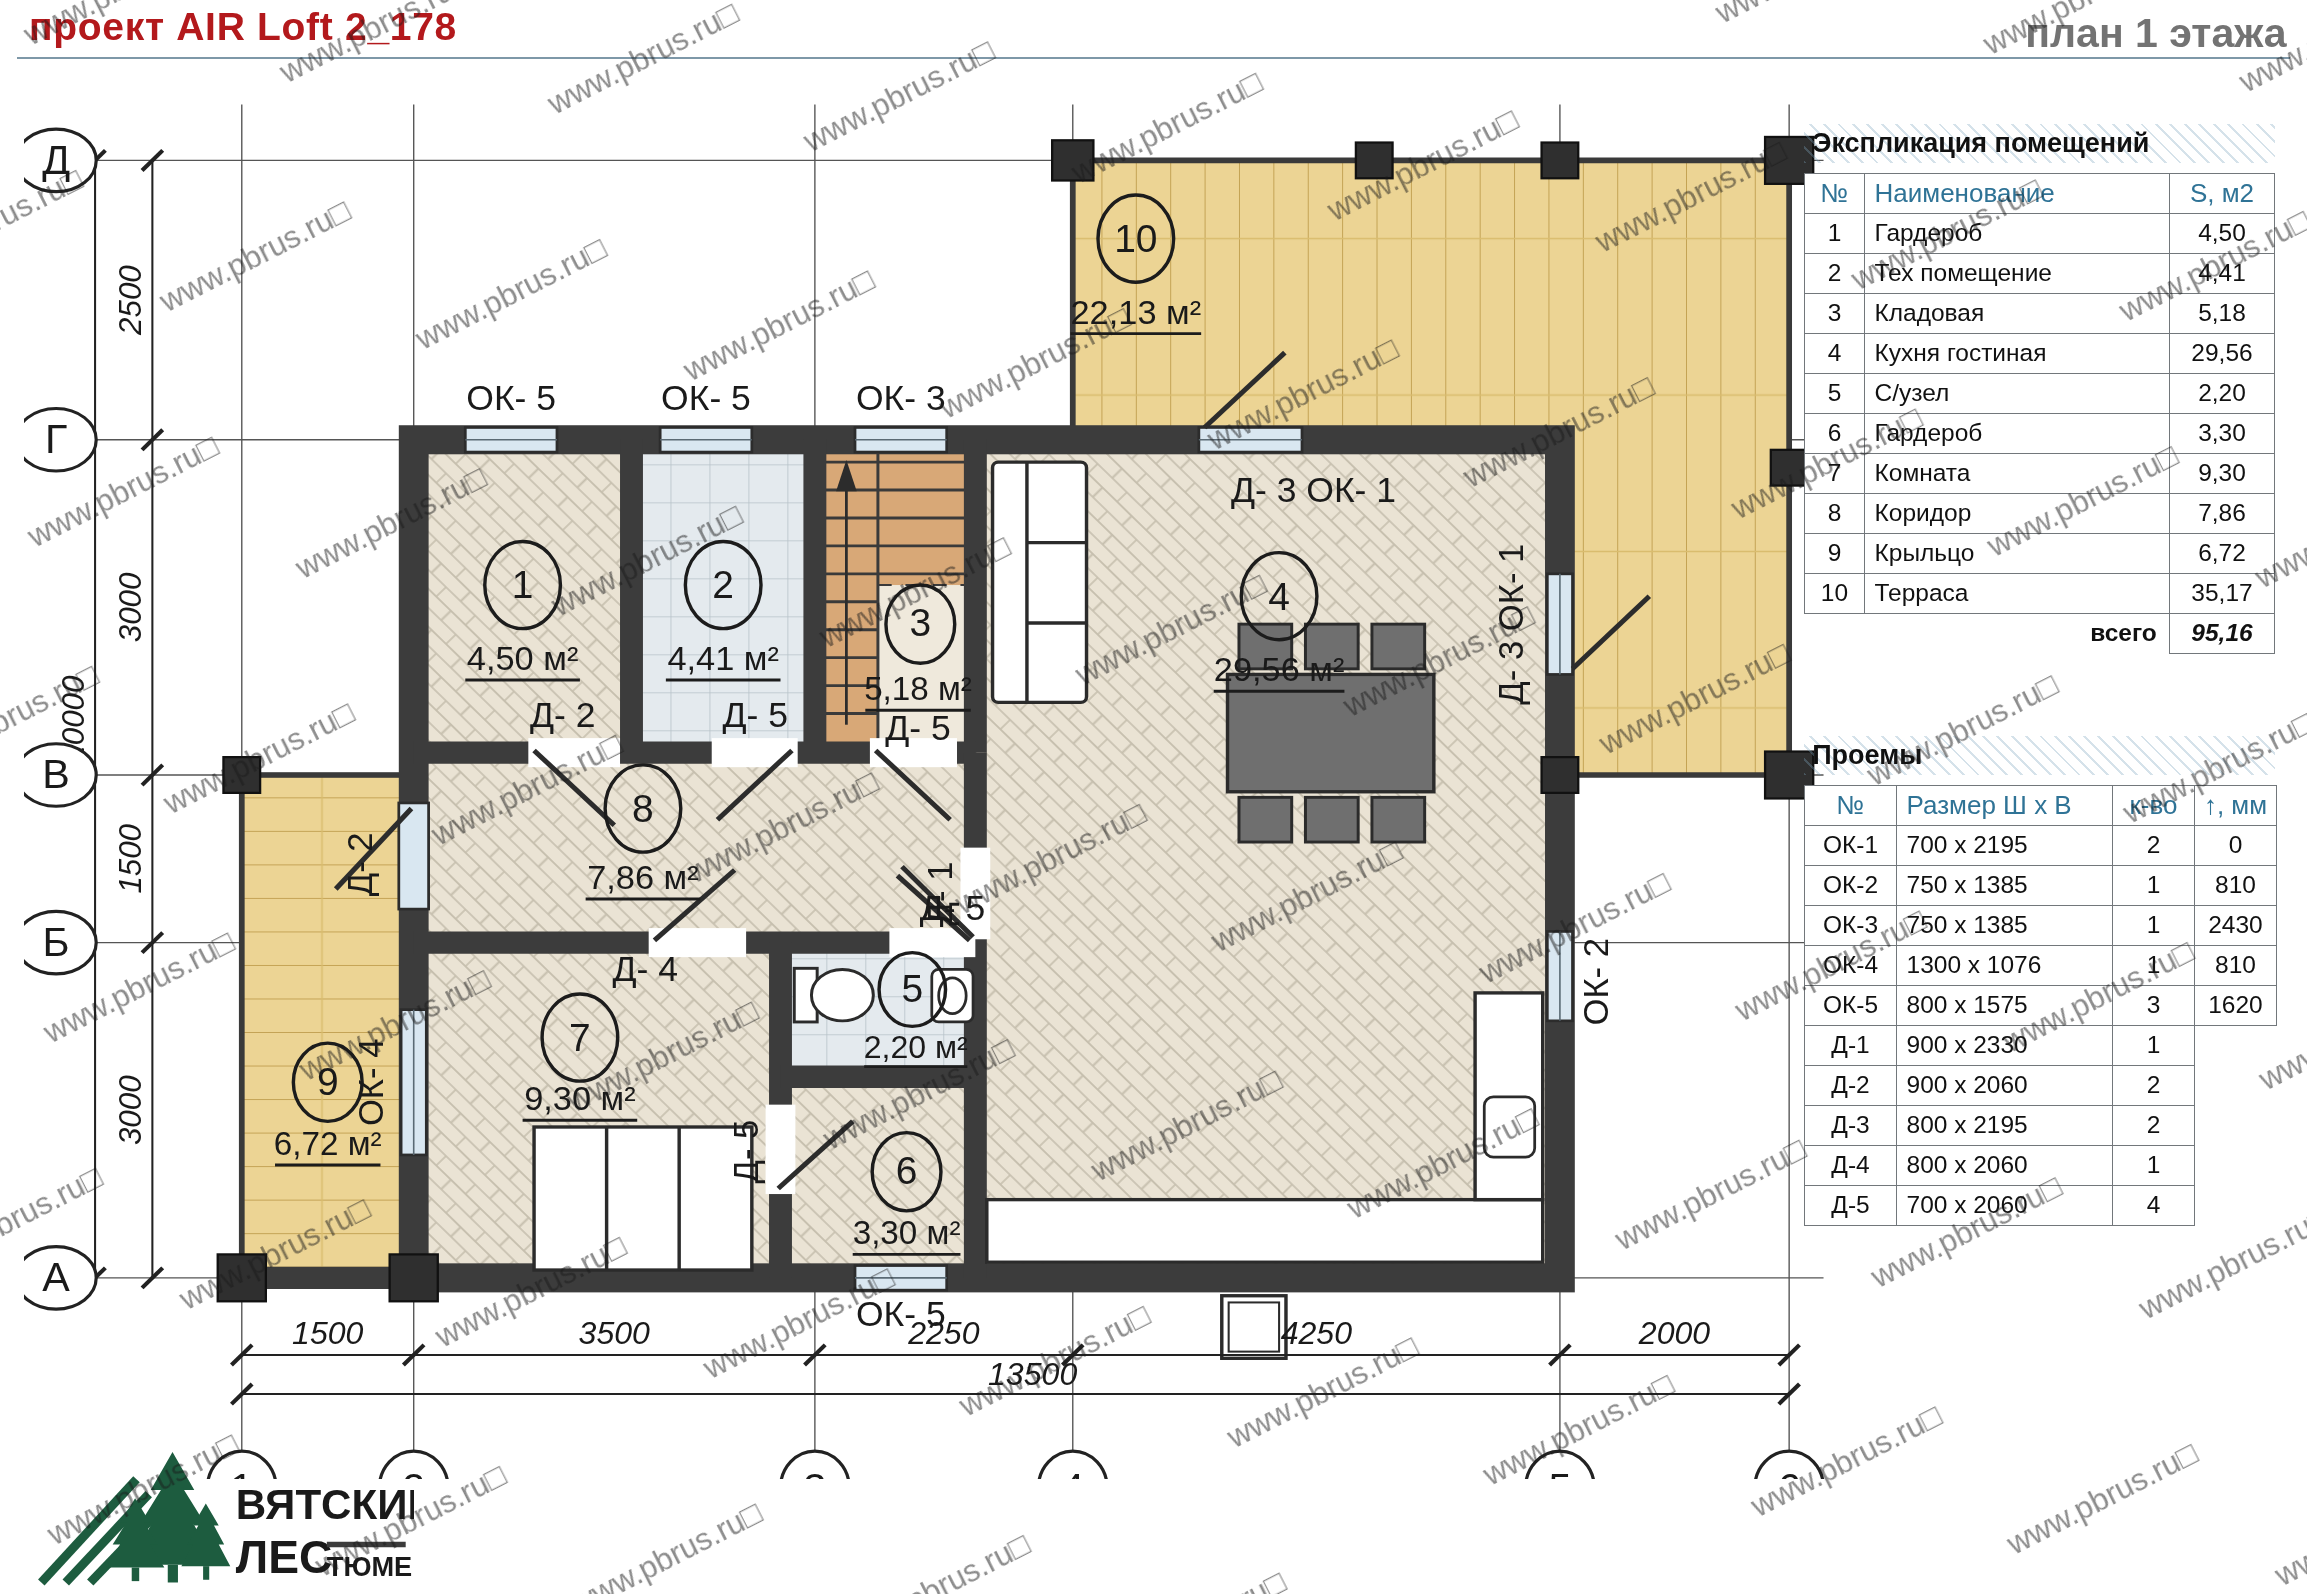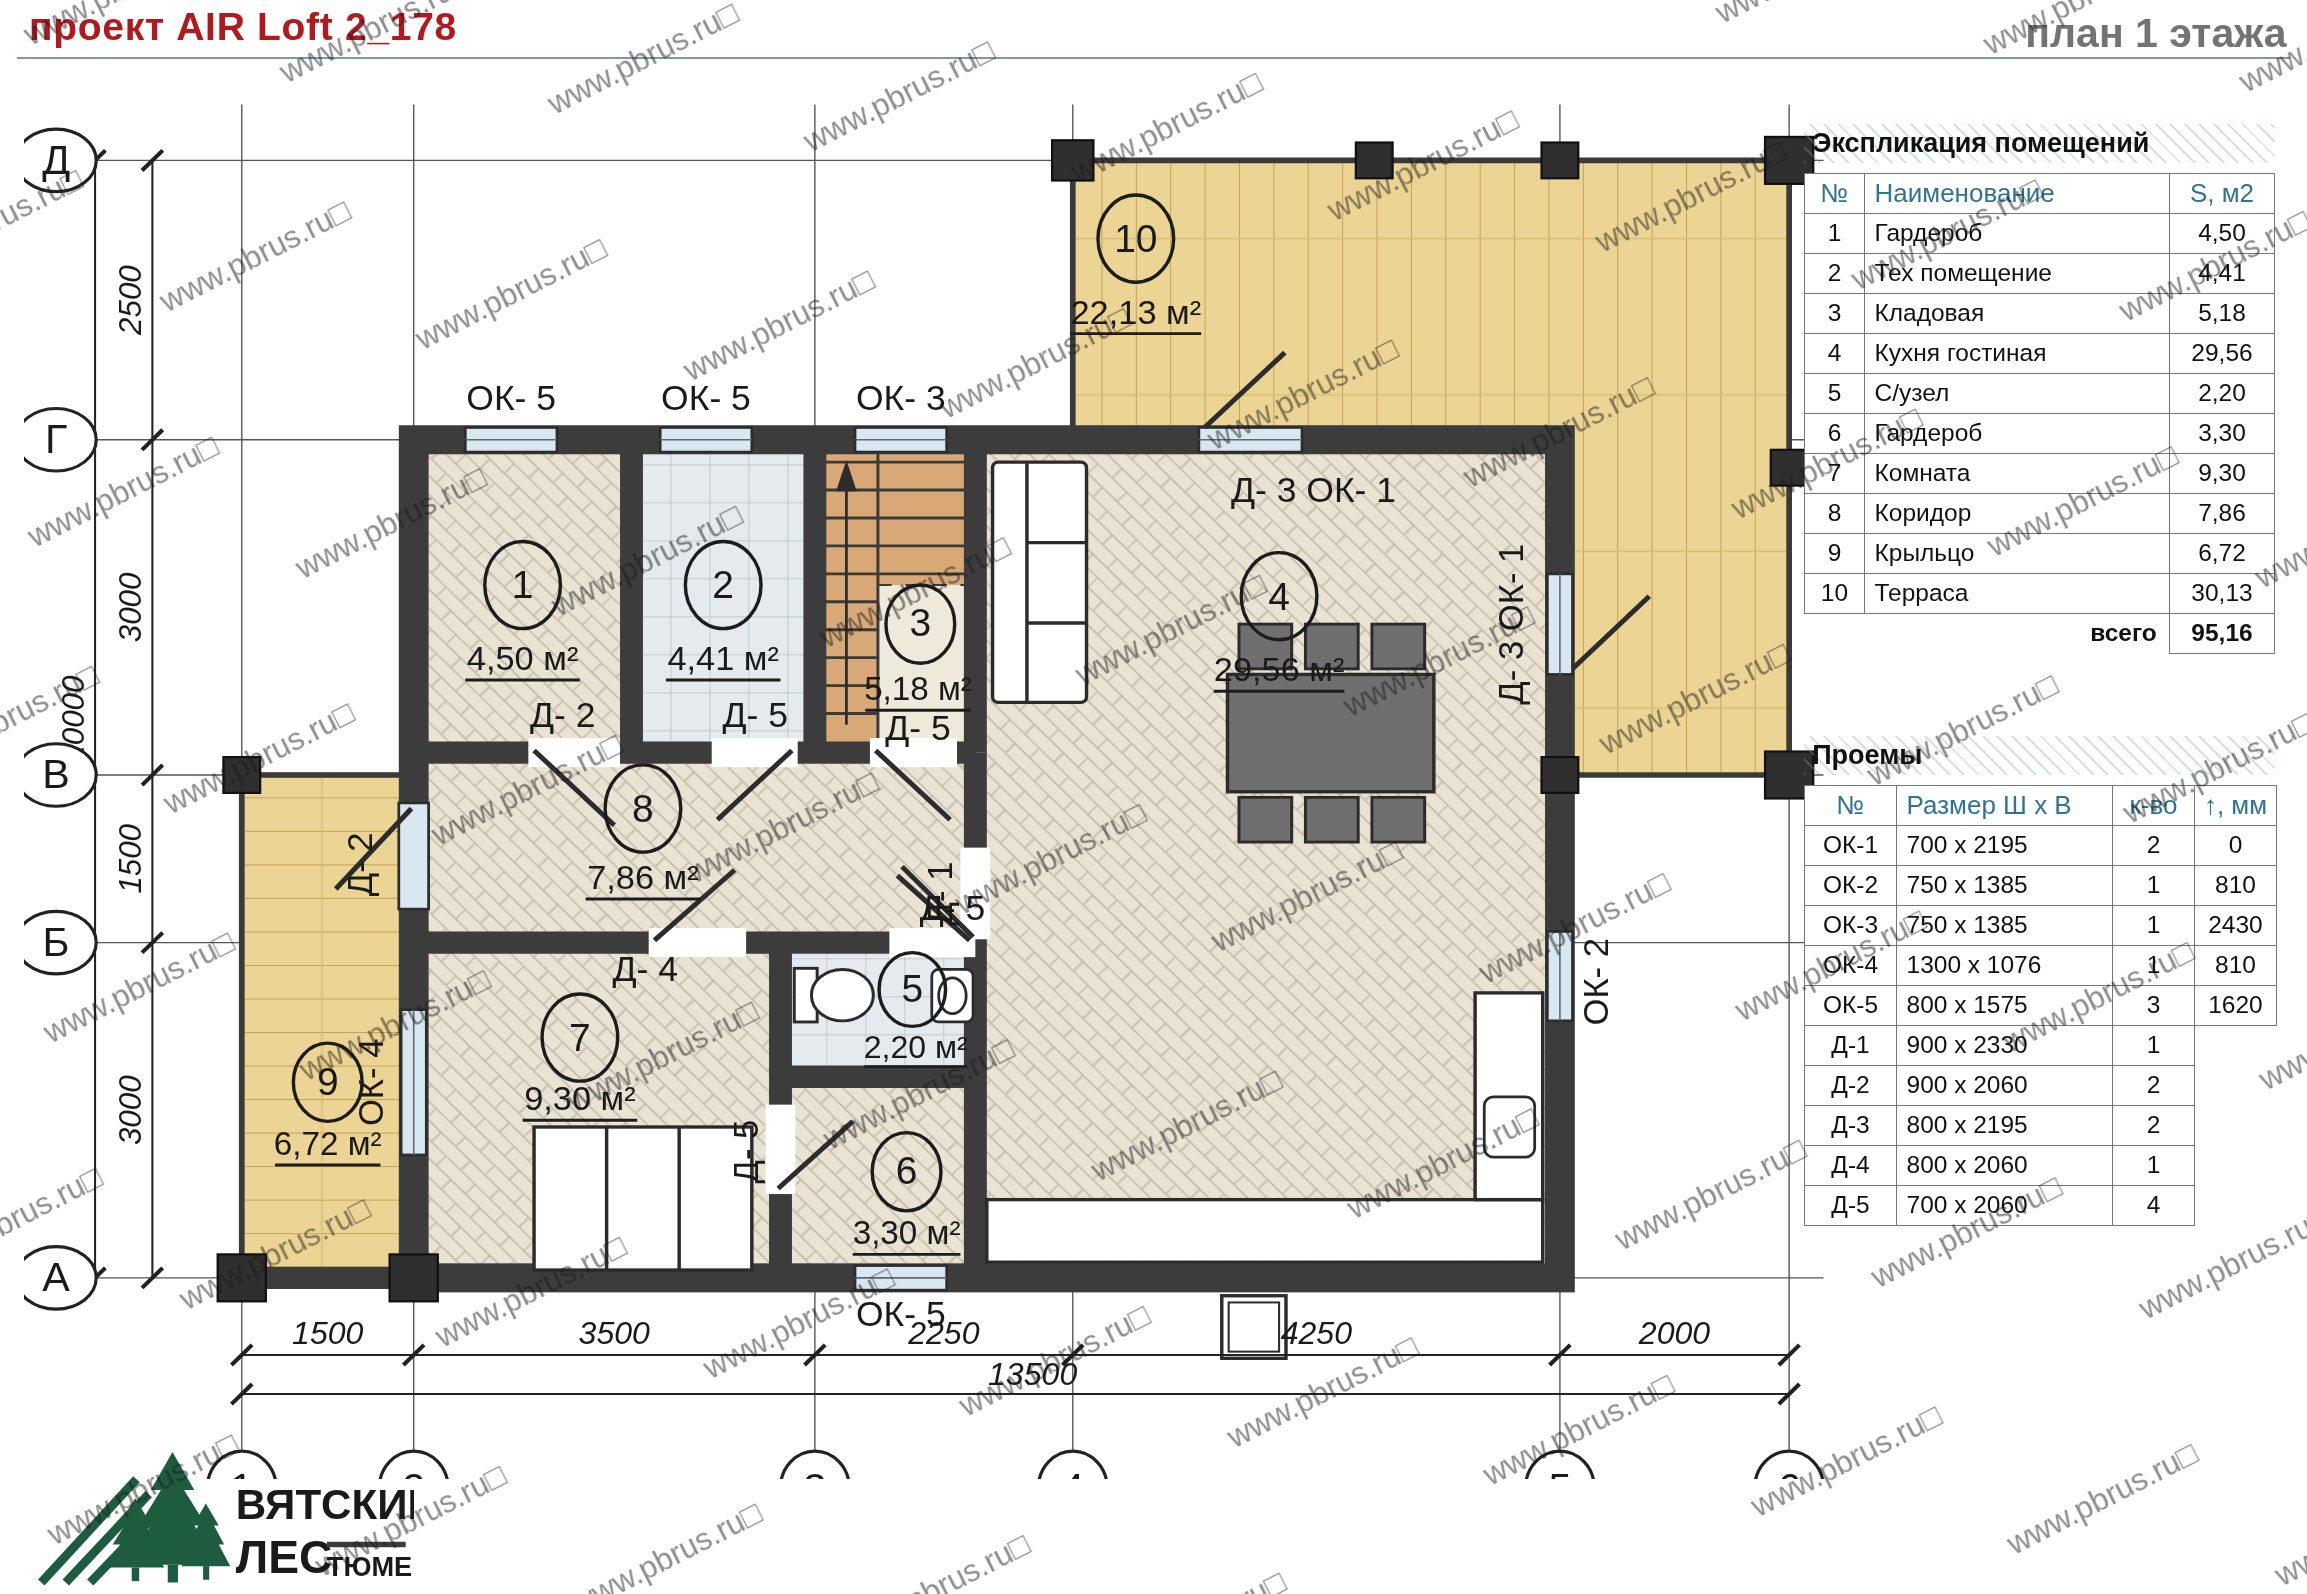--- a/index.html
+++ b/index.html
@@ -9,21 +9,21 @@
   .hdr-rule{position:absolute;left:17px;top:57px;width:2273px;height:0;border-top:2px solid #7e98a8;}
   .panel{position:absolute;width:471px;}
   .ptitle{font-size:27px;font-weight:bold;color:#111;padding:4.1px 8.2px;margin-bottom:9.5px;
           background:repeating-linear-gradient(45deg,rgba(125,165,190,.32) 0 2px,rgba(255,255,255,0) 2px 10.2px);}
   table{border-collapse:collapse;width:100%;table-layout:fixed;background:#fff;}
   th,td{border:1.4px solid #72777b;font-size:24.5px;color:#111;height:39px;padding:0 9.5px;overflow:hidden;white-space:nowrap;}
   th{color:#2f7396;font-weight:normal;font-size:26px;text-align:left;}
   .center{text-align:center;padding:0 2.7px;}
   td.blank{border:none;background:#fff;}
   .total-label{text-align:right;font-weight:bold;padding-right:12.2px;font-size:24.5px;}
-  .total-val{font-weight:bold;}
+  .total-val{font-weight:bold;font-style:italic;}
   svg text{font-family:"Liberation Sans",sans-serif;fill:#1a1a1a;}
   .dimtxt{font-style:italic;}
   .wm{position:absolute;left:0;top:0;pointer-events:none;opacity:.5;}
 </style>
 </head>
 <body>
 
 <div class="page">
 
   <div class="hdr-title">проект AIR Loft 2_178</div>
@@ -419,21 +419,21 @@
             <td class="center">7,86</td>
           </tr>
         <tr>
             <td class="center">9</td>
             <td>Крыльцо</td>
             <td class="center">6,72</td>
           </tr>
         <tr>
             <td class="center">10</td>
             <td>Терраса</td>
-            <td class="center">30,13</td>
+            <td class="center">35,17</td>
           </tr>
       </tbody>
       <tfoot>
         <tr>
           <td class="blank"></td>
           <td class="blank total-label">всего</td>
           <td class="center total-val">95,16</td>
         </tr>
       </tfoot>
     </table>

